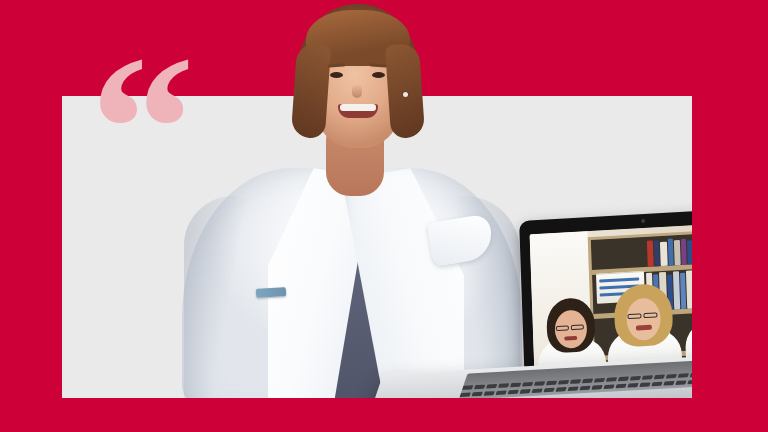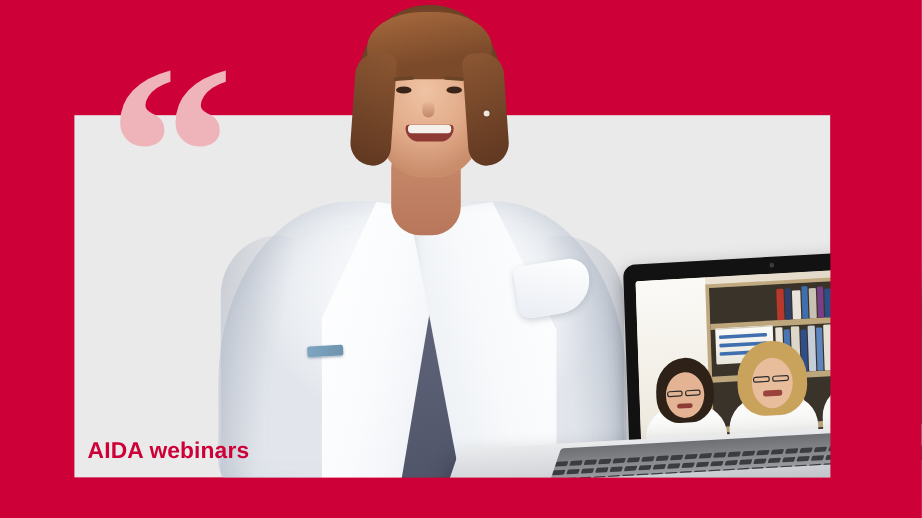--- a/index.html
+++ b/index.html
@@ -357,15 +357,14 @@
     <div class="baseEdge"></div>
   </div>
 
   <div class="redBandBottom"></div>
   <div class="redBandRight"></div>
 
   <div class="quote">
     <span>“</span>
   </div>
 
-  <div class="headline">AIDA webinars</div>
 
 </div>
 
 </body></html>

